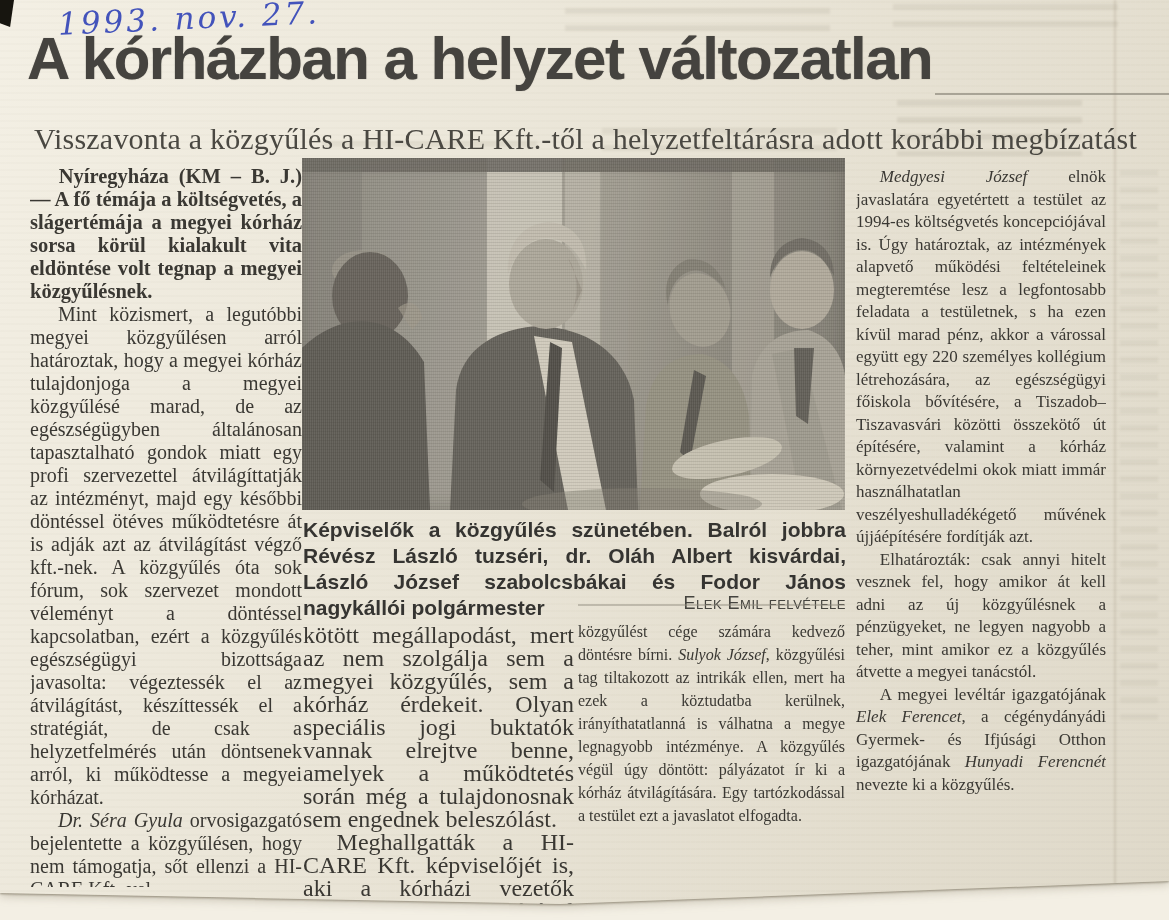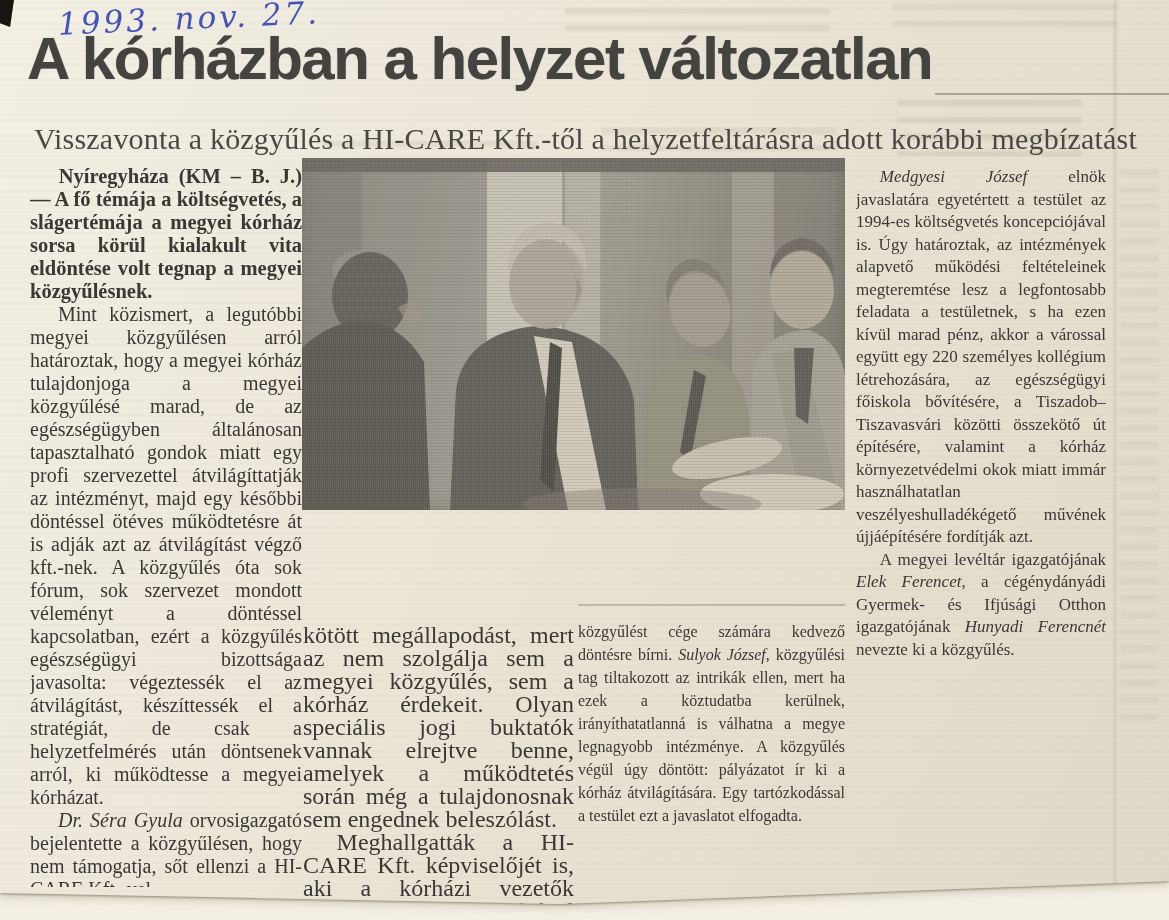--- a/index.html
+++ b/index.html
@@ -165,32 +165,37 @@
           <g transform="rotate(-12 425 300)">
             <ellipse cx="425" cy="300" rx="56" ry="18" fill="#c2bcab"></ellipse>
           </g>
           <ellipse cx="470" cy="336" rx="72" ry="20" fill="#cdc7b6"></ellipse>
           <ellipse cx="340" cy="346" rx="120" ry="16" fill="#6e6a60" opacity="0.45"></ellipse>
         </svg>
         <div class="wash"></div>
         <div class="grain"></div>
       </div>
 
+      <div class="caption">
+        <span>Képviselők a közgyűlés szünetében. Balról jobbra Révész László tuzséri, dr. Oláh Albert kisvárdai, László József szabolcsbákai és Fodor János nagykállói polgármester</span>
+        <span class="credit">Elek Emil felvétele</span>
+      </div>
 
       <div class="rule rule-col3"></div>
 
       <div class="col col2">
         <p><span>kötött megállapodást, mert az nem szolgálja sem a megyei közgyűlés, sem a kórház érdekeit. Olyan speciális jogi buktatók vannak elrejtve benne, amelyek a működtetés során még a tulajdonosnak sem engednek beleszólást.</span></p>
         <p class="indent"><span>Meghallgatták a HI-CARE Kft. képviselőjét is, aki a kórházi vezetők egymás elleni kijátszásával akarta a megyei</span></p>
       </div>
 
       <div class="col col3">
         <p><span>közgyűlést cége számára kedvező döntésre bírni. </span><span class="run-i">Sulyok József</span><span>, közgyűlési tag tiltakozott az intrikák ellen, mert ha ezek a köztudatba kerülnek, irányíthatatlanná is válhatna a megye legnagyobb intézménye. A közgyűlés végül úgy döntött: pályázatot ír ki a kórház átvilágítására. Egy tartózkodással a testület ezt a javaslatot elfogadta.</span></p>
       </div>
 
       <div class="col col4">
         <p class="indent"><span class="run-i">Medgyesi József</span><span> elnök javaslatára egyetértett a testület az 1994-es költségvetés koncepciójával is. Úgy határoztak, az intézmények alapvető működési feltételeinek megteremtése lesz a legfontosabb feladata a testületnek, s ha ezen kívül marad pénz, akkor a várossal együtt egy 220 személyes kollégium létrehozására, az egészségügyi főiskola bővítésére, a Tiszadob–Tiszavasvári közötti összekötő út építésére, valamint a kórház környezetvédelmi okok miatt immár használhatatlan veszélyeshulladékégető művének újjáépítésére fordítják azt.</span></p>
+        <p class="indent"><span>Elhatározták: csak annyi hitelt vesznek fel, hogy amikor át kell adni az új közgyűlésnek a pénzügyeket, ne legyen nagyobb a teher, mint amikor ez a közgyűlés átvette a megyei tanácstól.</span></p>
         <p class="indent"><span>A megyei levéltár igazgatójának </span><span class="run-i">Elek Ferencet</span><span>, a cégénydányádi Gyermek- és Ifjúsági Otthon igazgatójának </span><span class="run-i">Hunyadi Ferencnét</span><span> nevezte ki a közgyűlés.</span></p>
       </div>
 
     </div>
   </div>
 </div>
 
 </body></html>

